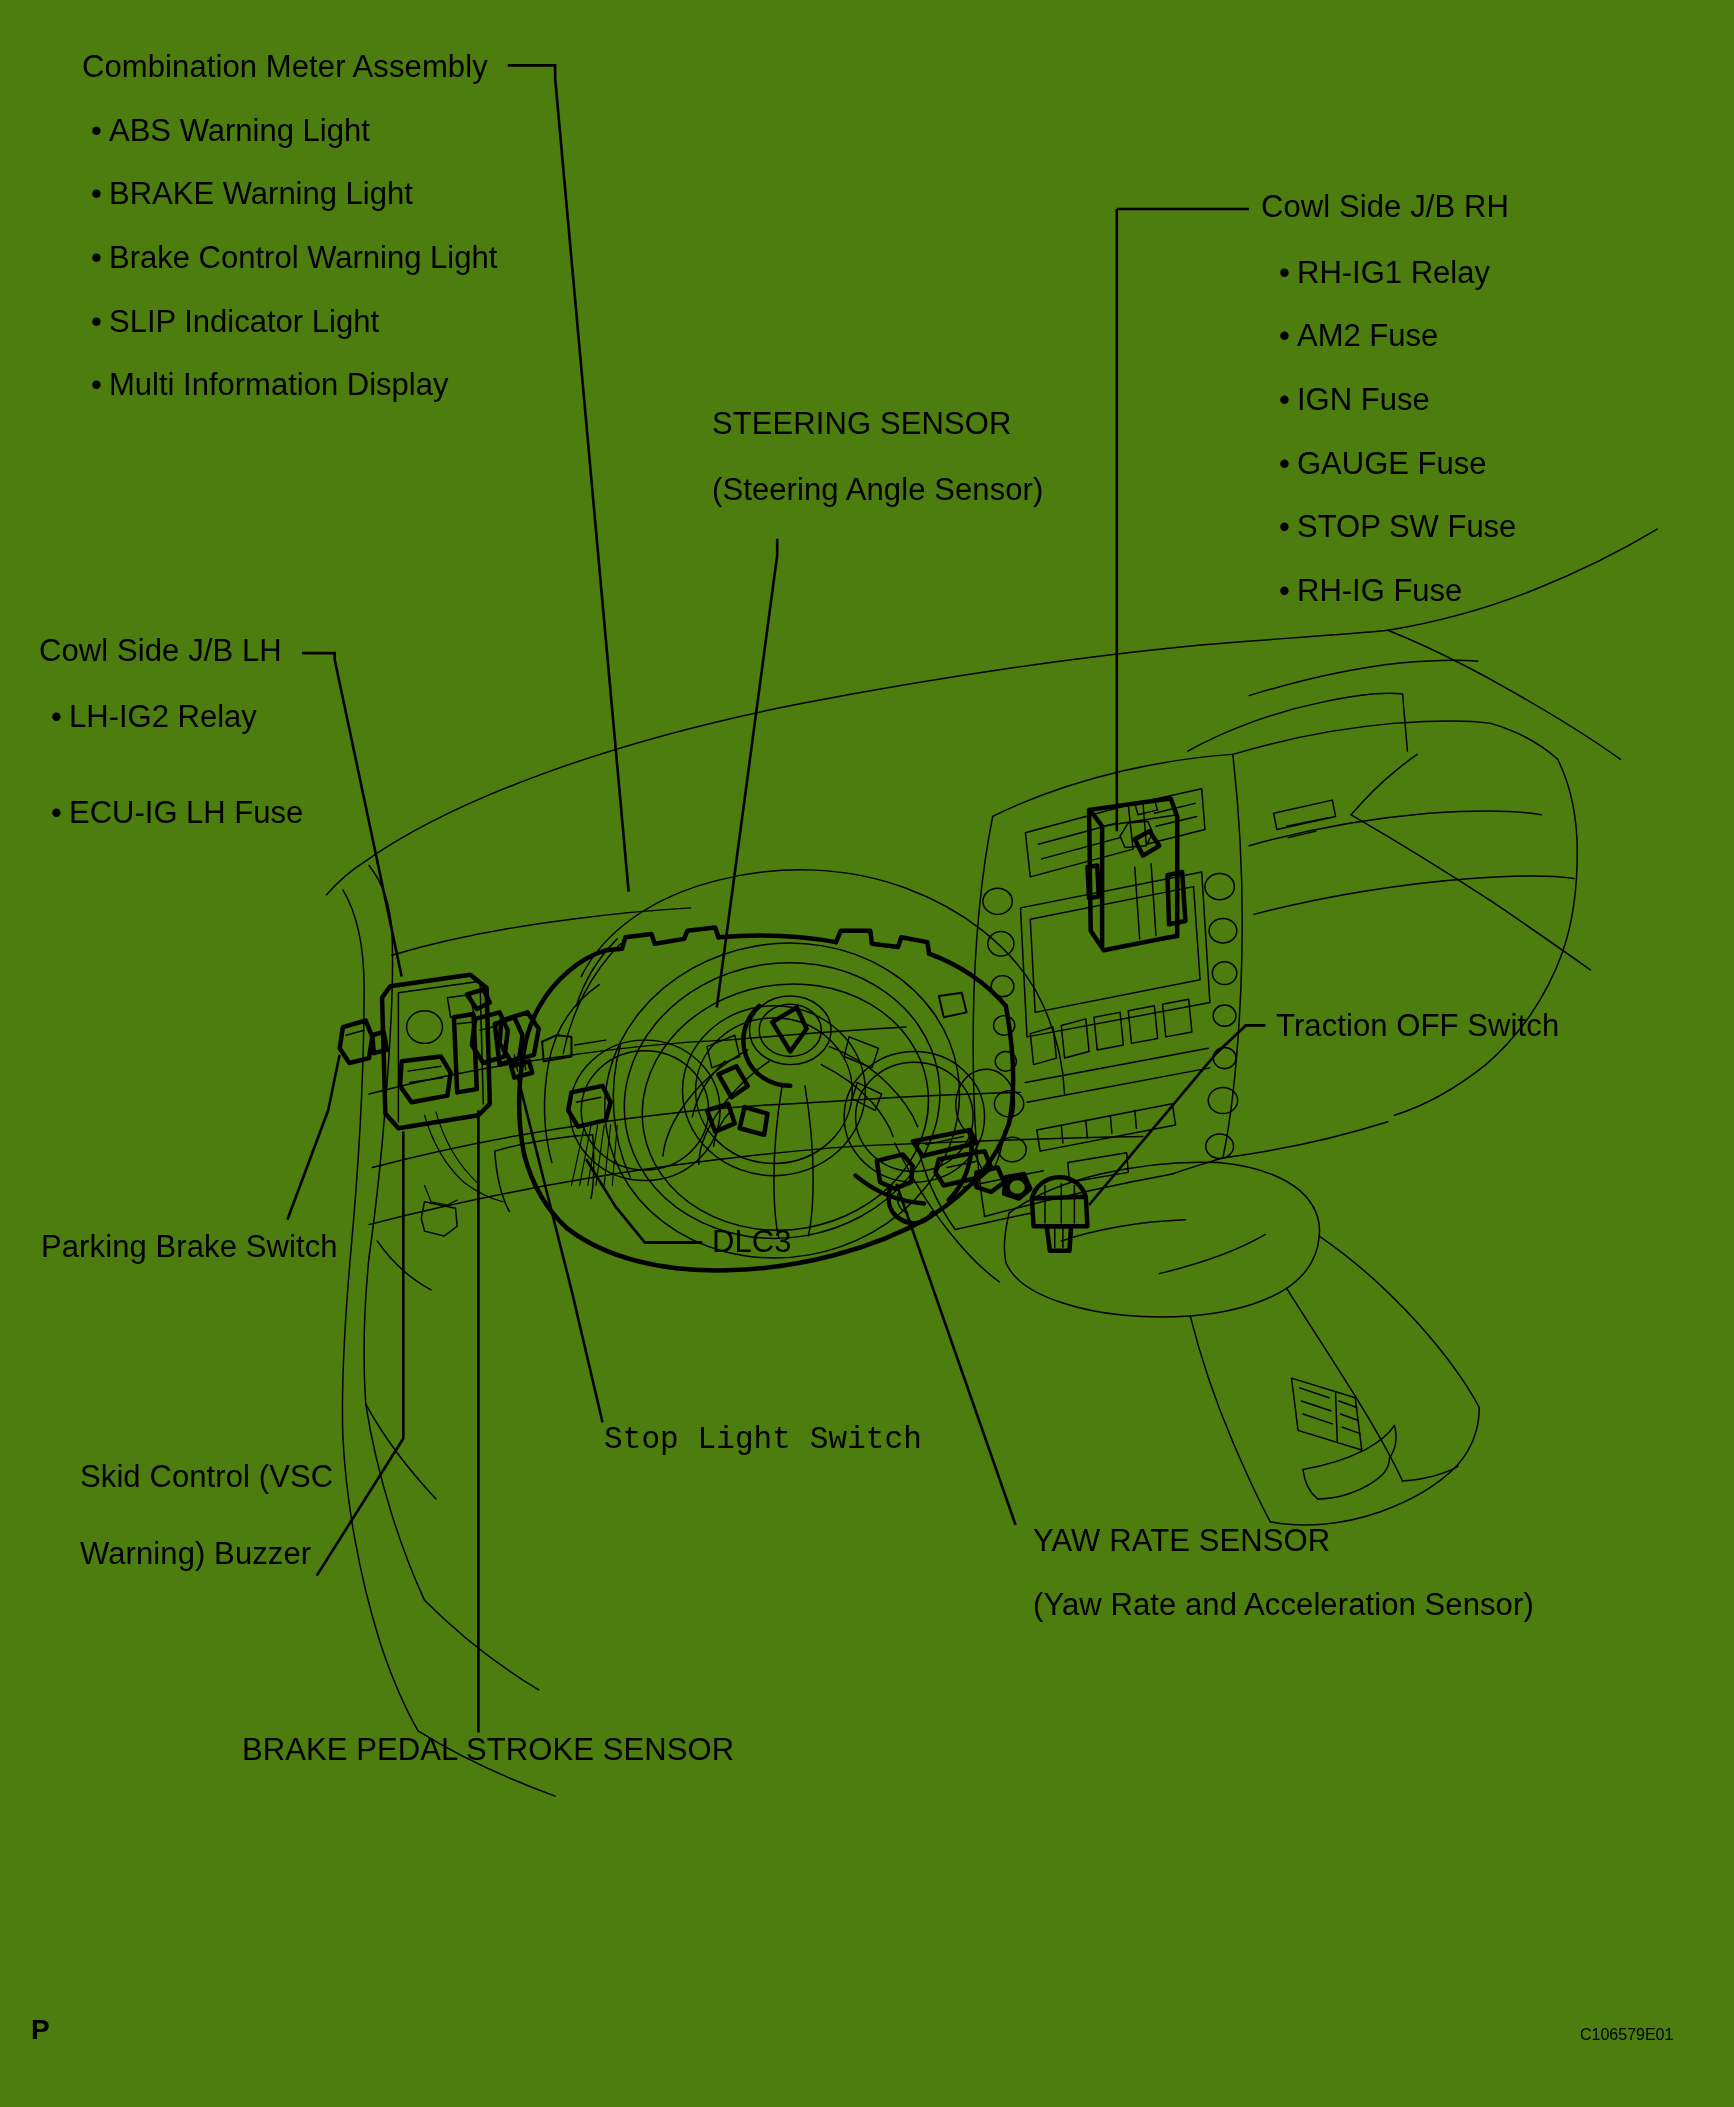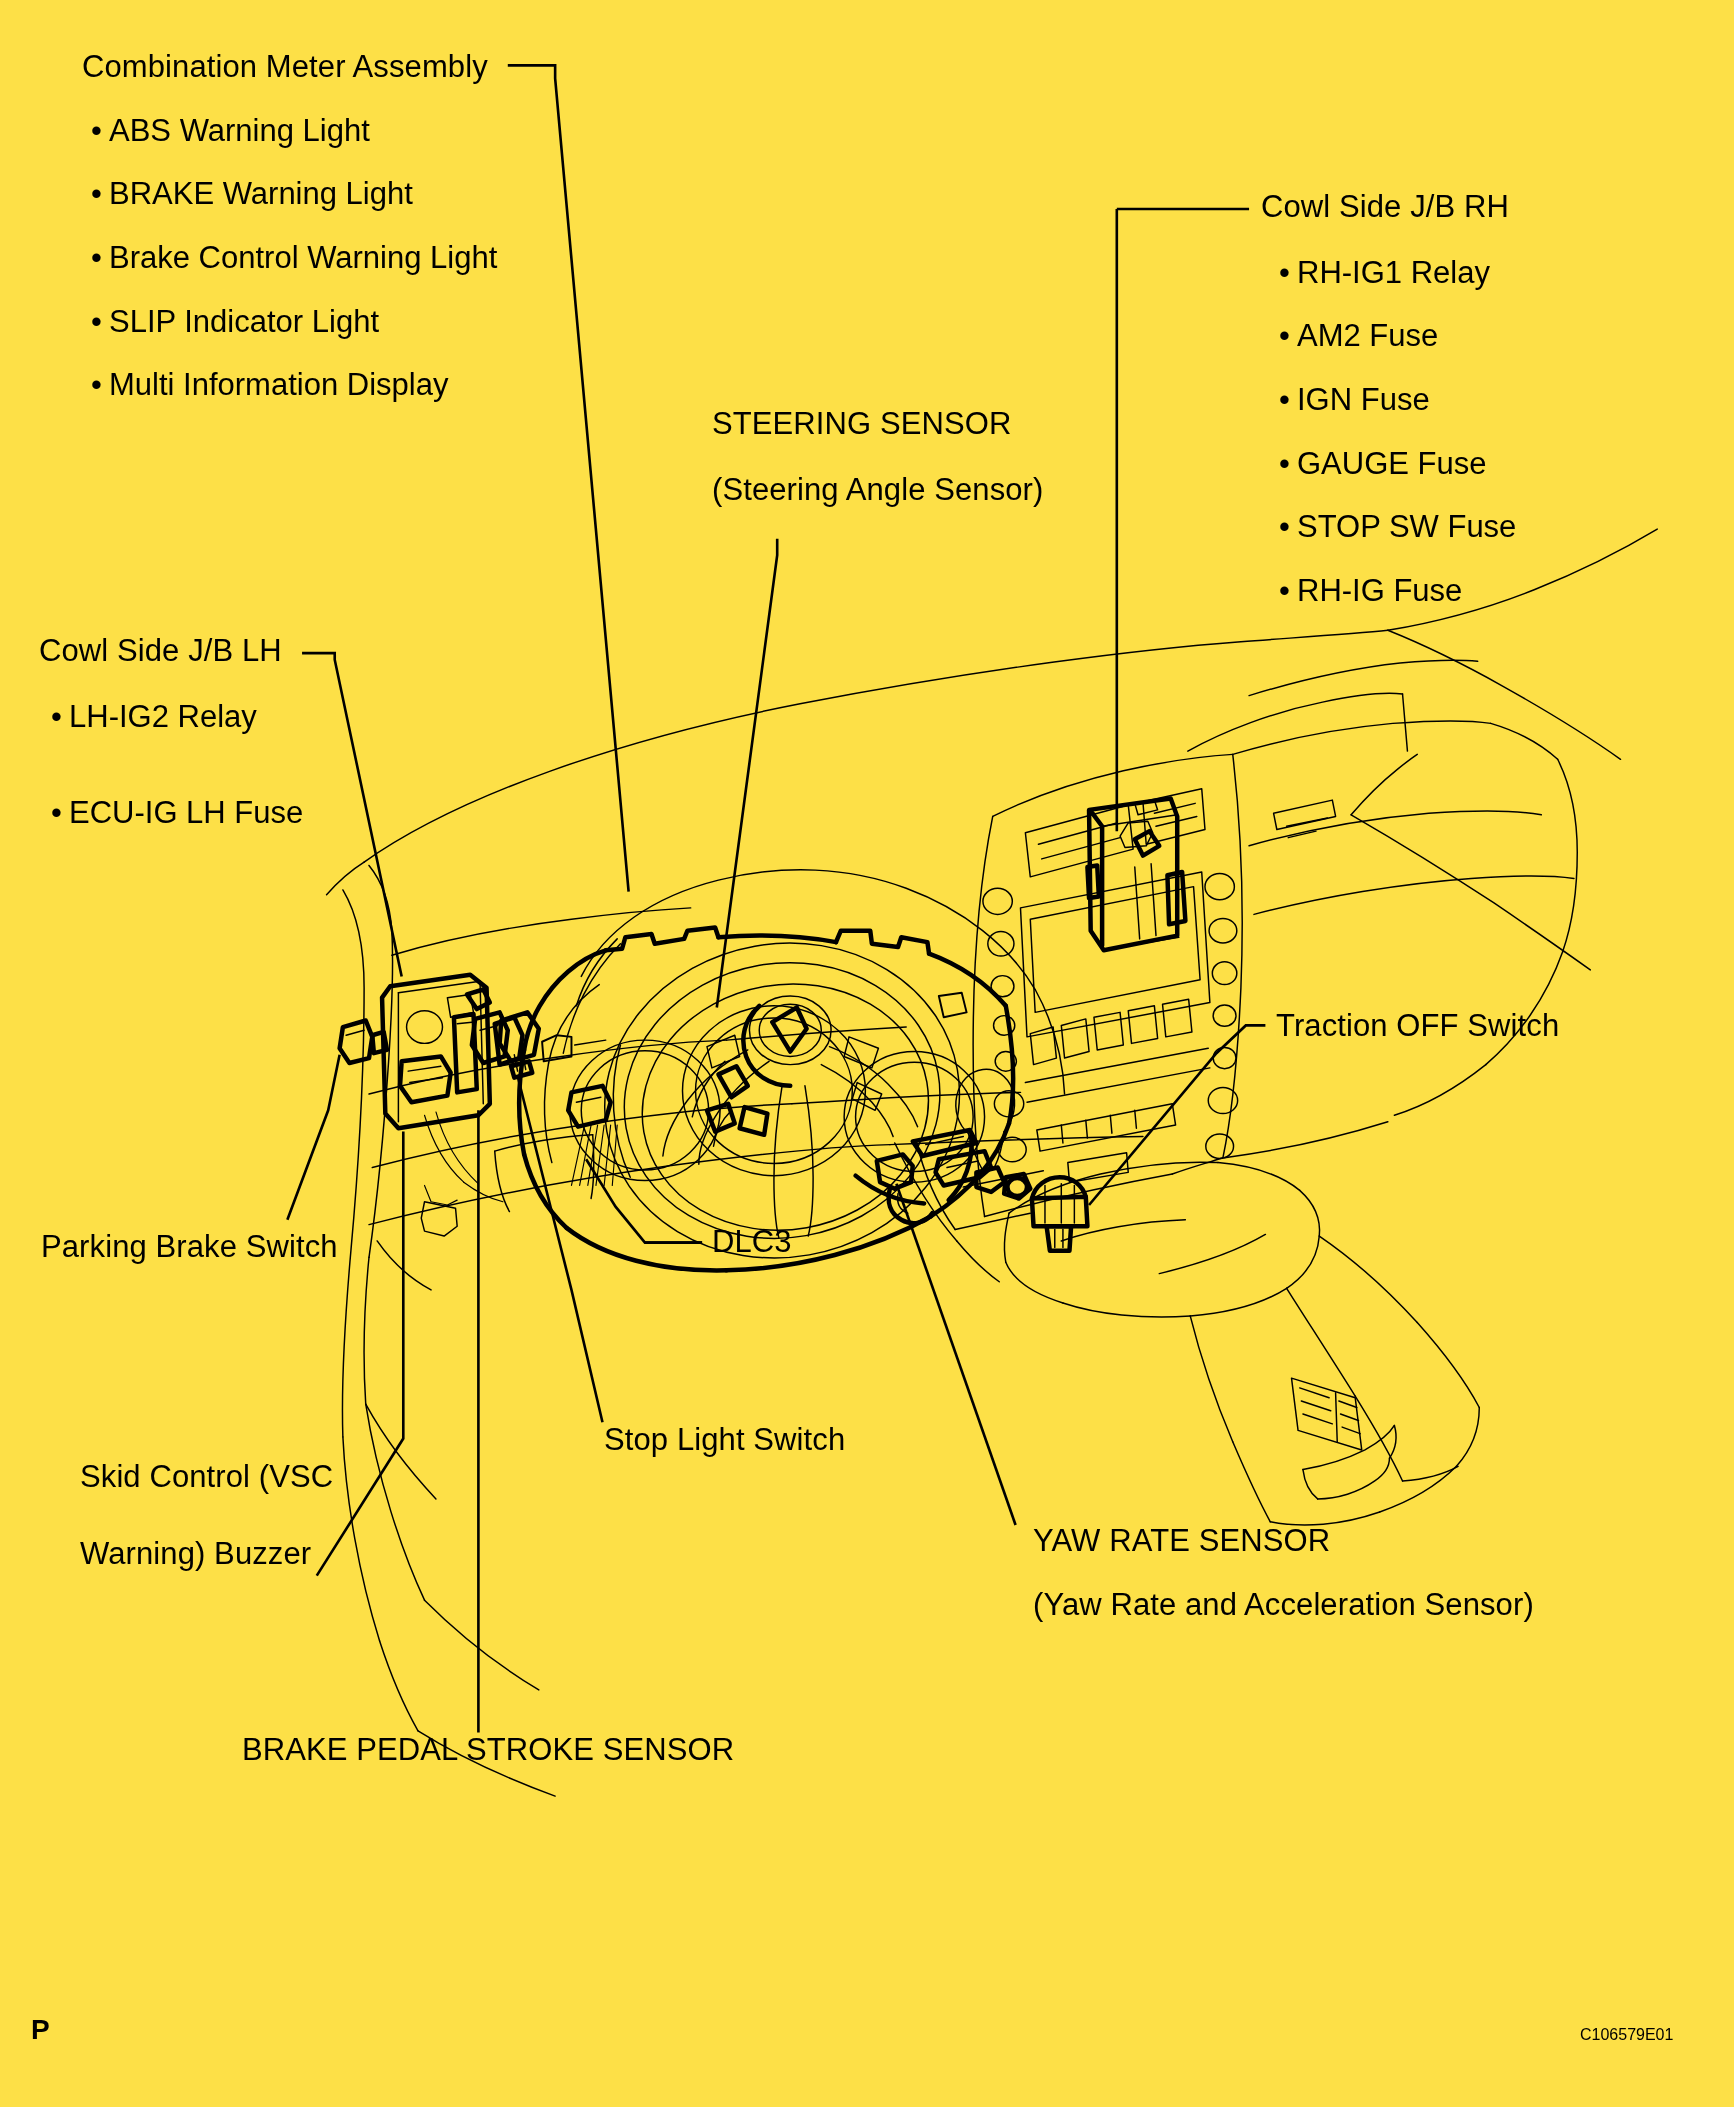--- a/index.html
+++ b/index.html
@@ -8,21 +8,21 @@
     background: #ffffff;
   }
   body {
     font-family: "Liberation Sans", sans-serif;
     color: #000000;
   }
   #page {
     position: relative;
     width: 1734px;
     height: 2108px;
-    background: #fde047;
+    background: #4d7c0f;
     overflow: hidden;
   }
   .svg-layer {
     position: absolute;
     left: 0;
     top: 0;
     width: 1734px;
     height: 2108px;
   }
   .lbl {
@@ -453,21 +453,21 @@
 
   <div class="lbl" style="left:712px; top:408px;">STEERING SENSOR</div>
   <div class="lbl" style="left:712px; top:474px;">(Steering Angle Sensor)</div>
 
   <div class="lbl" style="left:1276px; top:1010px;">Traction OFF Switch</div>
 
   <div class="lbl" style="left:712px; top:1226px;">DLC3</div>
 
   <div class="lbl" style="left:41px; top:1231px;">Parking Brake Switch</div>
 
-  <div class="lbl" style="left:604px; top:1424px;">Stop Light Switch</div>
+  <div class="lbl" style="left:604px; top:1424px;font-family:Liberation Mono, monospace;">Stop Light Switch</div>
 
   <div class="lbl" style="left:80px; top:1461px;">Skid Control (VSC</div>
   <div class="lbl" style="left:80px; top:1538px;">Warning) Buzzer</div>
 
   <div class="lbl" style="left:1033px; top:1525px;">YAW RATE SENSOR</div>
   <div class="lbl" style="left:242px; top:1734px;">BRAKE PEDAL STROKE SENSOR</div>
 
   <div class="lbl" style="left:1033px; top:1589px;">(Yaw Rate and Acceleration Sensor)</div>
 
   <div class="page-mark">P</div>

